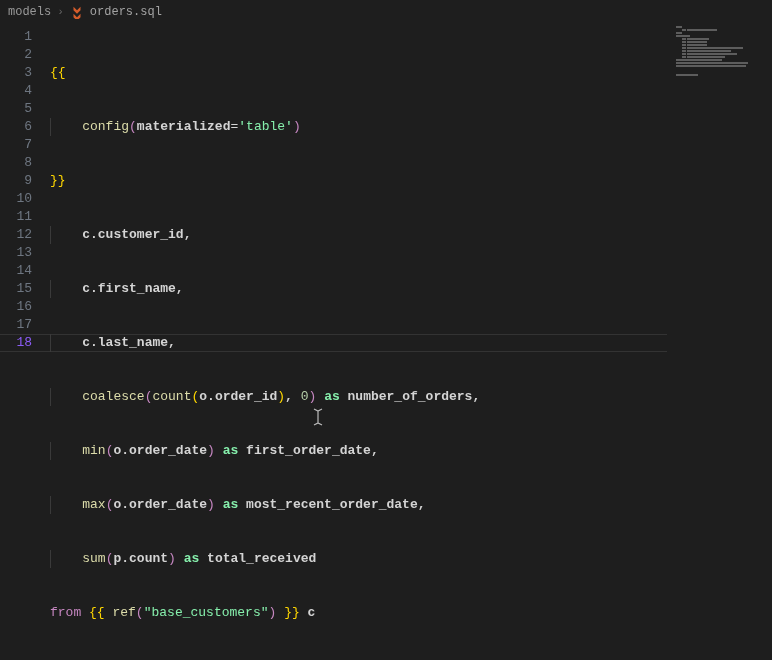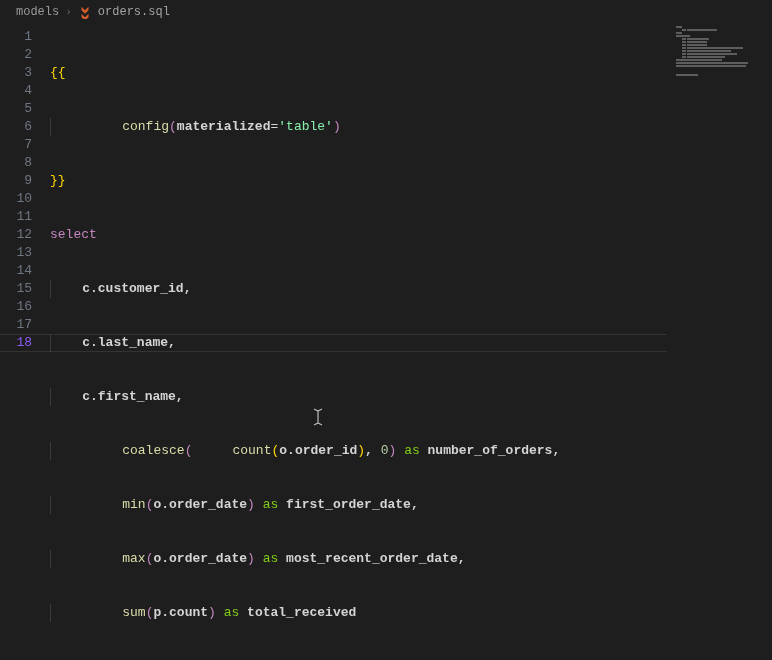--- a/index.html
+++ b/index.html
@@ -9,21 +9,21 @@
       background: #1e1e1e;
       font-family: 'Menlo', 'Monaco', 'Courier New', monospace;
       font-size: 13px;
       overflow: hidden;
       position: relative;
     }
     .breadcrumb {
       height: 24px;
       display: flex;
       align-items: center;
-      padding: 0 16px;
+      padding: 0 8px;
       color: #999;
       font-size: 12px;
       gap: 6px;
       background: #1e1e1e;
     }
     .breadcrumb-sep {
       color: #666;
       font-size: 11px;
     }
     .breadcrumb-icon {
@@ -65,26 +65,26 @@
     .code .line {
       height: 18px;
     }
     .indent-guide {
       border-left: 1px solid #3a3a3a;
       display: inline-block;
       height: 18px;
       vertical-align: top;
     }
     .tok-brace { color: #ffd700; }
-    .tok-fn { color: #dcdcaa; margin-left: 40px; }
+    .tok-fn { color: #dcdcaa; }
     .tok-paren { color: #c586c0; }
     .tok-eq { color: #d4d4d4; }
     .tok-str { color: #86efac; }
     .tok-kw { color: #c586c0; }
-    .tok-as { color: #84cc16; }
+    .tok-as { color: #86efac; font-weight: bold; }
     .tok-num { color: #b5cea8; }
     .tok-id { color: #d4d4d4; font-weight: bold; }
     .active-line-bg {
       position: absolute;
       left: 0;
       right: 105px;
       height: 18px;
       border-top: 1px solid #333;
       border-bottom: 1px solid #333;
       top: calc(4px + 17 * 18px);
@@ -153,24 +153,23 @@
     <div class="ln">15</div>
     <div class="ln">16</div>
     <div class="ln">17</div>
     <div class="ln active">18</div>
   </div>
 
   <div class="code">
     <div class="line"><span class="tok-brace">{{</span></div>
     <div class="line"><span class="indent-guide"></span><span>    </span><span class="tok-fn">config</span><span class="tok-paren">(</span><span class="tok-id">materialized</span><span class="tok-eq">=</span><span class="tok-str">'table'</span><span class="tok-paren">)</span></div>
     <div class="line"><span class="tok-brace">}}</span></div>
-    <div class="line"><span class="tok-kw">select</span></div>
     <div class="line"><span class="indent-guide"></span><span>    </span><span class="tok-id">c.customer_id,</span></div>
+    <div class="line"><span class="indent-guide"></span><span>    </span><span class="tok-id">c.first_name,</span></div>
     <div class="line"><span class="indent-guide"></span><span>    </span><span class="tok-id">c.last_name,</span></div>
-    <div class="line"><span class="indent-guide"></span><span>    </span><span class="tok-id">c.first_name,</span></div>
     <div class="line"><span class="indent-guide"></span><span>    </span><span class="tok-fn">coalesce</span><span class="tok-paren">(</span><span class="tok-fn">count</span><span class="tok-brace">(</span><span class="tok-id">o.order_id</span><span class="tok-brace">)</span><span class="tok-id">, </span><span class="tok-num">0</span><span class="tok-paren">)</span><span> </span><span class="tok-as">as</span><span class="tok-id"> number_of_orders,</span></div>
     <div class="line"><span class="indent-guide"></span><span>    </span><span class="tok-fn">min</span><span class="tok-paren">(</span><span class="tok-id">o.order_date</span><span class="tok-paren">)</span><span> </span><span class="tok-as">as</span><span class="tok-id"> first_order_date,</span></div>
     <div class="line"><span class="indent-guide"></span><span>    </span><span class="tok-fn">max</span><span class="tok-paren">(</span><span class="tok-id">o.order_date</span><span class="tok-paren">)</span><span> </span><span class="tok-as">as</span><span class="tok-id"> most_recent_order_date,</span></div>
     <div class="line"><span class="indent-guide"></span><span>    </span><span class="tok-fn">sum</span><span class="tok-paren">(</span><span class="tok-id">p.count</span><span class="tok-paren">)</span><span> </span><span class="tok-as">as</span><span class="tok-id"> total_received</span></div>
     <div class="line"><span class="tok-kw">from</span><span> </span><span class="tok-brace">{{</span><span> </span><span class="tok-fn">ref</span><span class="tok-paren">(</span><span class="tok-str">"base_customers"</span><span class="tok-paren">)</span><span> </span><span class="tok-brace">}}</span><span class="tok-id"> c</span></div>
     
     
     
     
     

